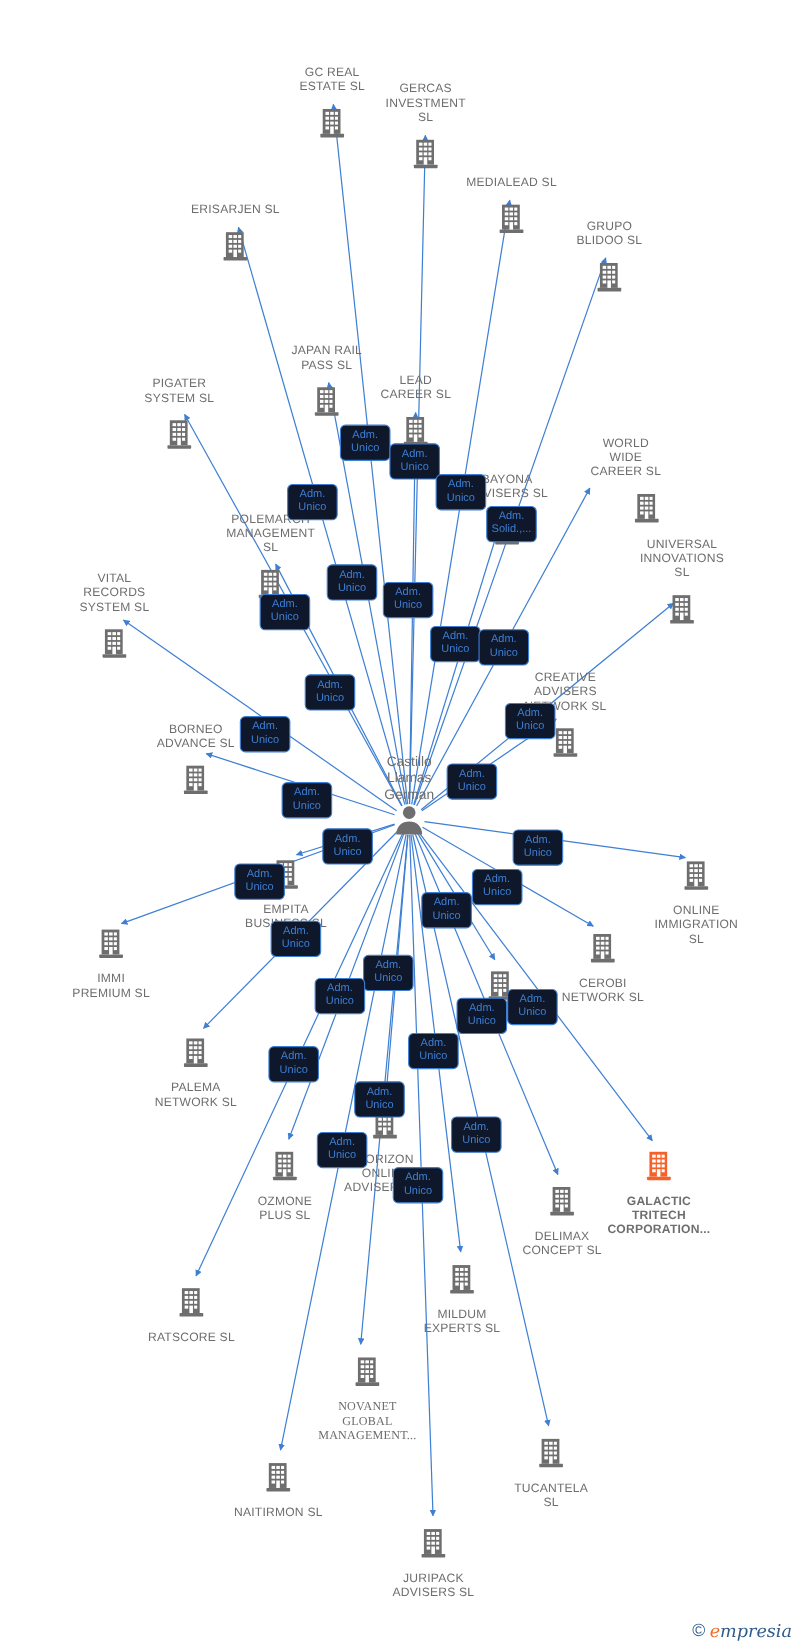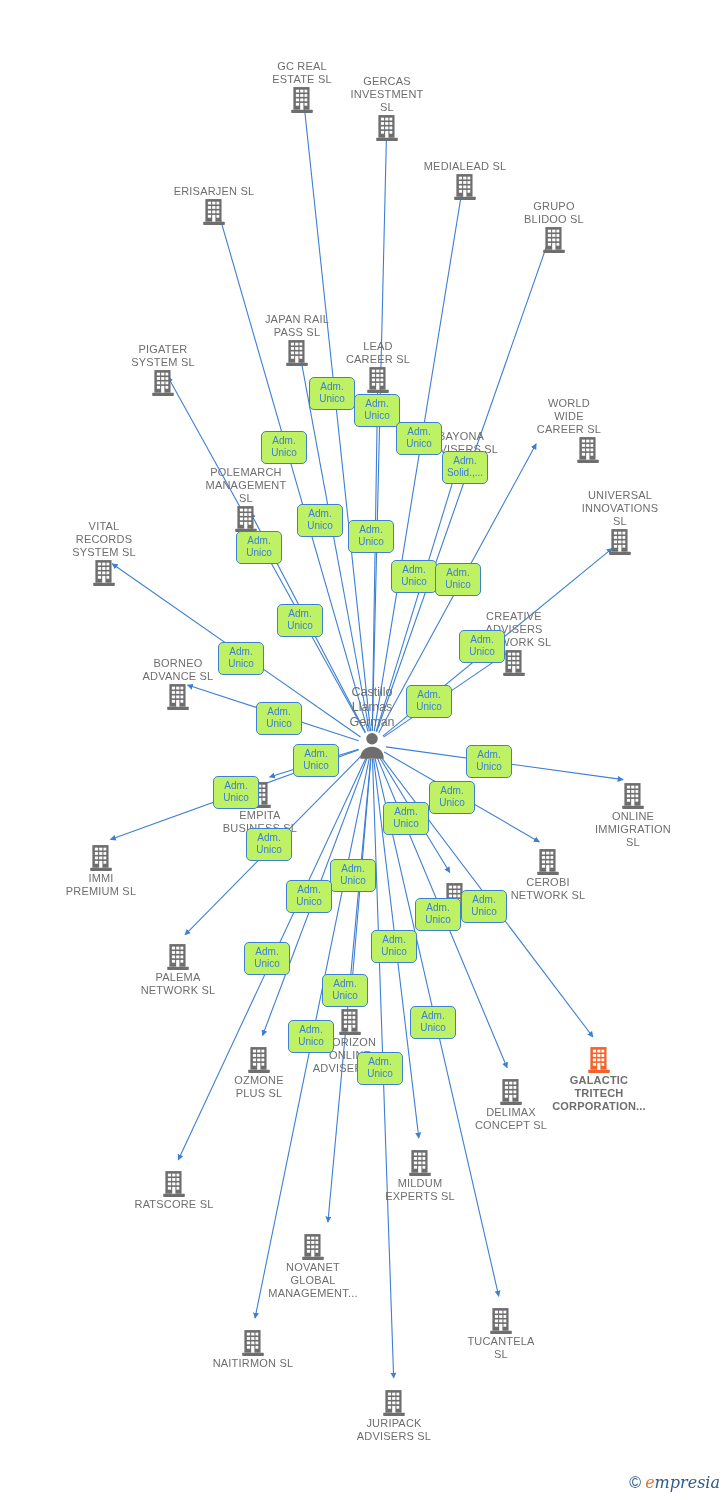--- a/index.html
+++ b/index.html
@@ -27,20 +27,21 @@
   }
   .node {
     position: absolute;
     width: 120px;
     margin-left: -60px;
     text-align: center;
     color: #6e6e6e;
     font-size: 11px;
     line-height: 13px;
     letter-spacing: 0.2px;
+    gap: 12px;
   }
   .node .ico {
     display: block;
     line-height: 0;
   }
   .node .ico svg { display: inline-block; }
   .node .lbl {
     display: block;
     white-space: pre-line;
   }
@@ -59,31 +60,32 @@
     line-height: 15px;
     display: flex;
     flex-direction: column;
     align-items: center;
   }
   .person .plbl { order: -1; white-space: pre-line; }
 
   .reltag {
     position: absolute;
     box-sizing: border-box;
-    background: #bef264;
+    background: #0f172a;
     border: 1.2px solid #3d7fd4;
     border-radius: 5px;
     color: #3d7fd4;
     font-size: 10px;
     line-height: 12px;
     text-align: center;
     padding: 3px 2px 4px 2px;
     white-space: pre-line;
     width: 46px;
     margin-left: -23px;
+    margin-top: 9px;
   }
   #watermark {
     position: absolute;
     right: 8px;
     bottom: 8px;
     font-size: 15px;
     color: #2e5b8a;
     display: flex;
     align-items: center;
     gap: 4px;
@@ -793,21 +795,21 @@
               <rect x="10.3" y="11.6" width="3" height="2.6"></rect>
               <rect x="14.3" y="11.6" width="2.6" height="2.6"></rect>
               <rect x="6.3" y="15.7" width="3" height="2.6"></rect>
               <rect x="14.3" y="15.7" width="2.6" height="2.6"></rect>
               <rect x="10.3" y="15.7" width="3" height="6.3"></rect>
             </g>
           </svg></span>
         <span class="lbl">MILDUM
 EXPERTS  SL</span>
       </div>
-      <div class="node lbl-below" style="left: 313px; top: 1233px;">
+      <div class="node lbl-below" style="left: 334px; top: 1233px; font-family: Liberation Serif, serif;">
         <span class="ico"><svg width="26" height="28" viewBox="0 0 24 26" aria-hidden="true">
             <g fill="#6e6e6e">
               <rect x="4" y="1" width="15" height="21"></rect>
               <rect x="2" y="22" width="20" height="3" rx="0.6"></rect>
             </g>
             <g fill="#ffffff">
               <rect x="6.3" y="3.4" width="3" height="2.6"></rect>
               <rect x="10.3" y="3.4" width="3" height="2.6"></rect>
               <rect x="14.3" y="3.4" width="2.6" height="2.6"></rect>
               <rect x="6.3" y="7.5" width="3" height="2.6"></rect>

